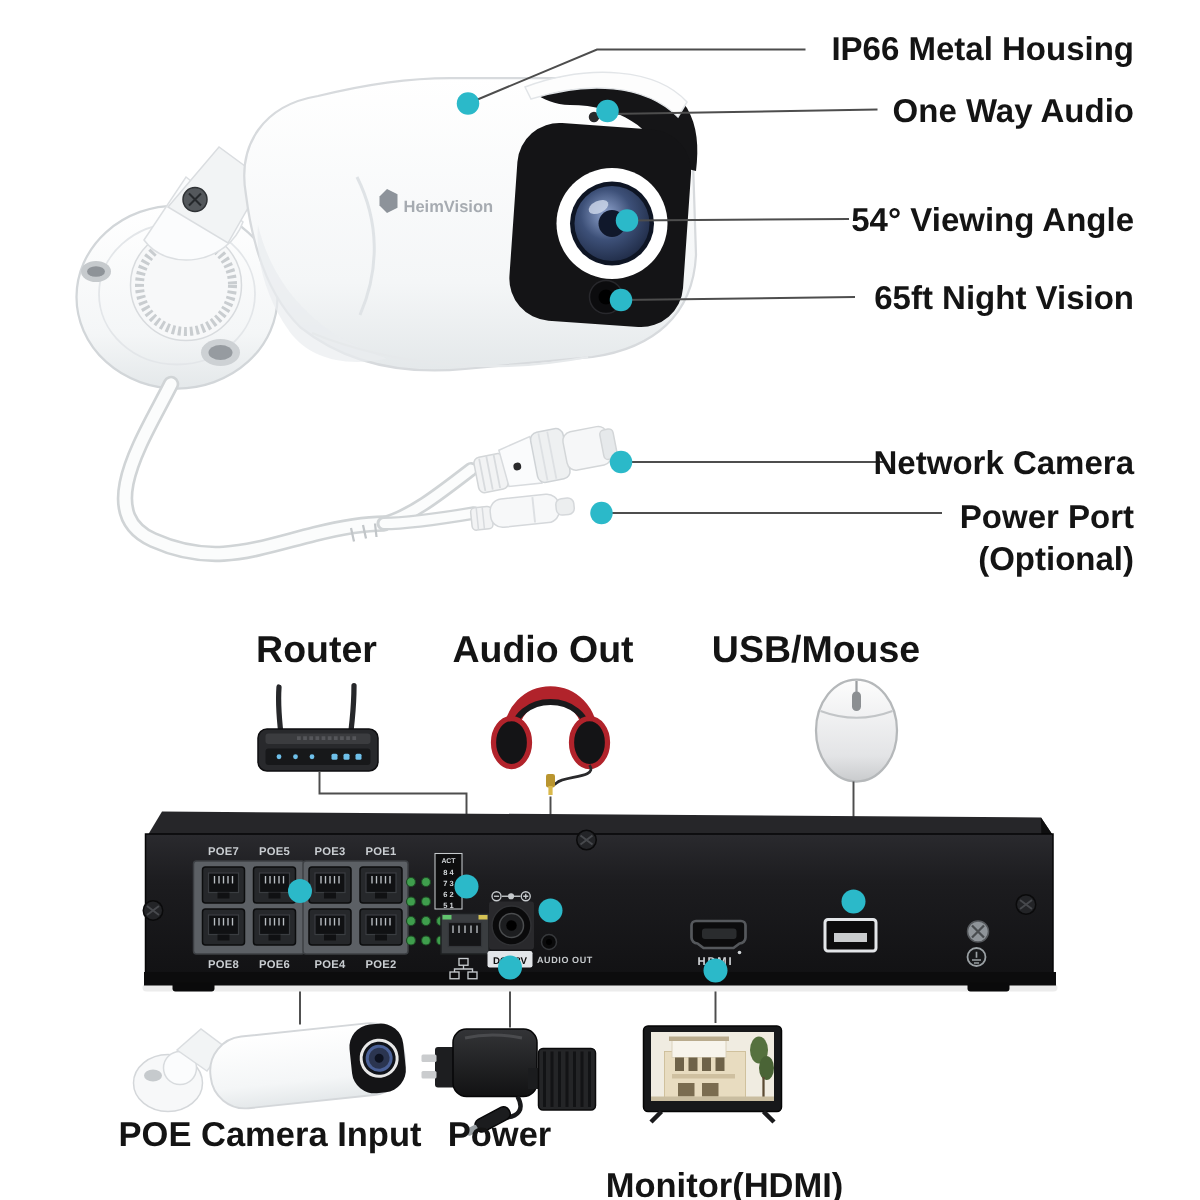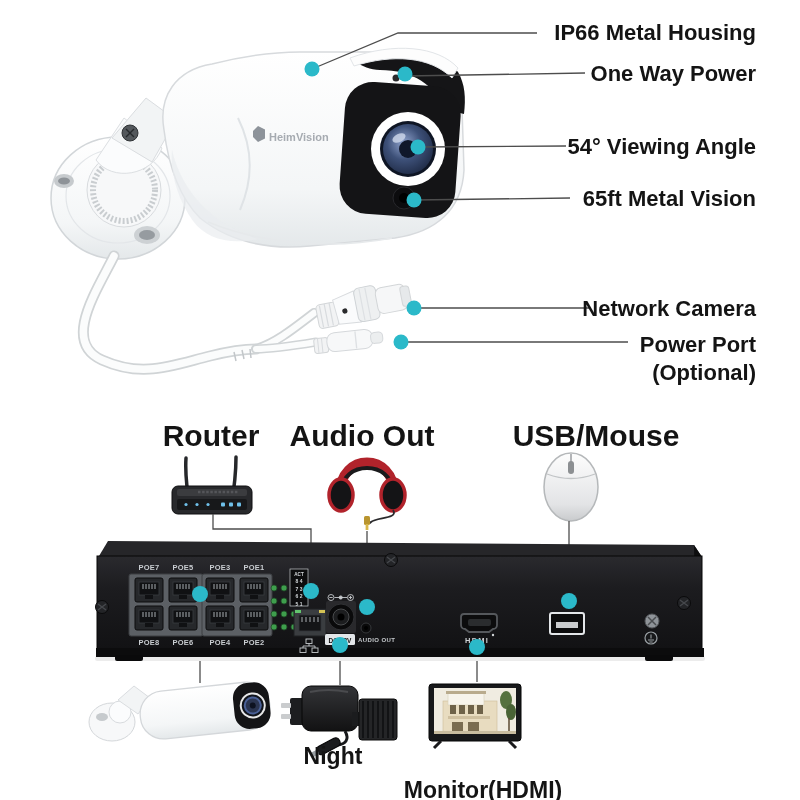--- a/index.html
+++ b/index.html
@@ -1,21 +1,21 @@
 <!DOCTYPE html>
 <html><head>
 <meta charset="utf-8">
 <style>
   html,body{margin:0;padding:0;background:#fff;}
   .canvas{position:relative;width:800px;height:800px;background:#ffffff;overflow:hidden;
           font-family:"Liberation Sans",sans-serif;}
   .canvas svg{position:absolute;left:0;top:0;}
   .lbl{position:absolute;font-weight:700;color:#141414;white-space:nowrap;}
   .callout{right:44px;text-align:center;font-size:22px;}
-  .hdr{font-size:30px;transform:translateX(-50%);}
+  .hdr{font-size:25px;transform:translateX(-50%);}
   .cap{font-size:23px;transform:translateX(-50%);}
   .svg-port-label{font:700 7.5px "Liberation Sans",sans-serif;fill:#c9cdd1;letter-spacing:.2px;}
   .svg-tiny{font:600 5px "Liberation Sans",sans-serif;fill:#d3d7da;}
   .svg-tiny-hdr{font:700 4.6px "Liberation Sans",sans-serif;fill:#d3d7da;}
   .svg-dc{font:700 6.5px "Liberation Sans",sans-serif;fill:#0e0e0e;}
   .svg-audio{font:600 6px "Liberation Sans",sans-serif;fill:#c6cacd;letter-spacing:.4px;}
   .svg-hdmi{font:700 7.5px "Liberation Sans",sans-serif;fill:#cfd3d6;letter-spacing:1.2px;}
   .svg-brand{font:600 11px "Liberation Sans",sans-serif;fill:#a6abb1;}
 </style>
 </head>
@@ -352,27 +352,28 @@
         <rect x="468" y="722" width="11" height="9" fill="#7a6c50"></rect>
     <ellipse cx="506" cy="700" rx="6" ry="9" fill="#55713e"></ellipse>
     <ellipse cx="511" cy="712" rx="5" ry="8" fill="#4a6436"></ellipse>
     <path d="M509,718 V732" stroke="#5c4b33" stroke-width="1.5"></path>
     <rect x="434" y="731" width="82" height="3" fill="#c9bda0"></rect>
     <path d="M441,741 l-7,7 M509,741 l7,7" stroke="#1a1a1c" stroke-width="3"></path>
   </g>
 </svg>
 
   <div class="lbl callout" style="top:20px">IP66 Metal Housing</div>
-  <div class="lbl callout" style="top:61px">One Way Power</div>
+  <div class="lbl callout" style="top:61px">One Way Audio</div>
   <div class="lbl callout" style="top:134px">54° Viewing Angle</div>
-  <div class="lbl callout" style="top:186px">65ft Metal Vision</div>
+  <div class="lbl callout" style="top:186px">65ft Night Vision</div>
   <div class="lbl callout" style="top:296px">Network Camera</div>
   <div class="lbl callout" style="top:332px">Power Port</div>
   <div class="lbl callout" style="top:360px">(Optional)</div>
 
   <div class="lbl hdr" style="left:211px;top:419px">Router</div>
   <div class="lbl hdr" style="left:362px;top:419px">Audio Out</div>
-  <div class="lbl hdr" style="left:596px;top:419px">USB/Mouse</div>
-
-  <div class="lbl cap" style="left:333px;top:743px">Night</div>
+  <div class="lbl hdr" style="left:544px;top:419px">USB/Mouse</div>
+
+  <div class="lbl cap" style="left:180px;top:743px">POE Camera Input</div>
+  <div class="lbl cap" style="left:333px;top:743px">Power</div>
   <div class="lbl cap" style="left:483px;top:777px">Monitor(HDMI)</div>
 
 </div>
 
 </body></html>

